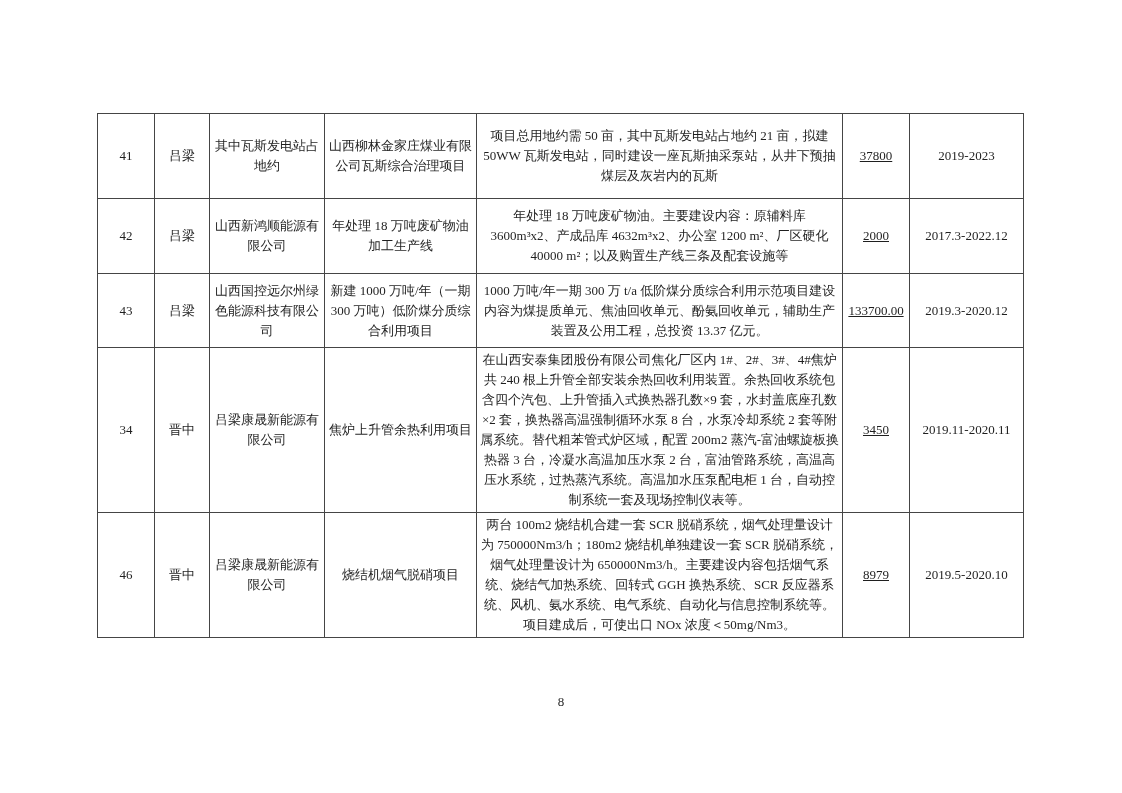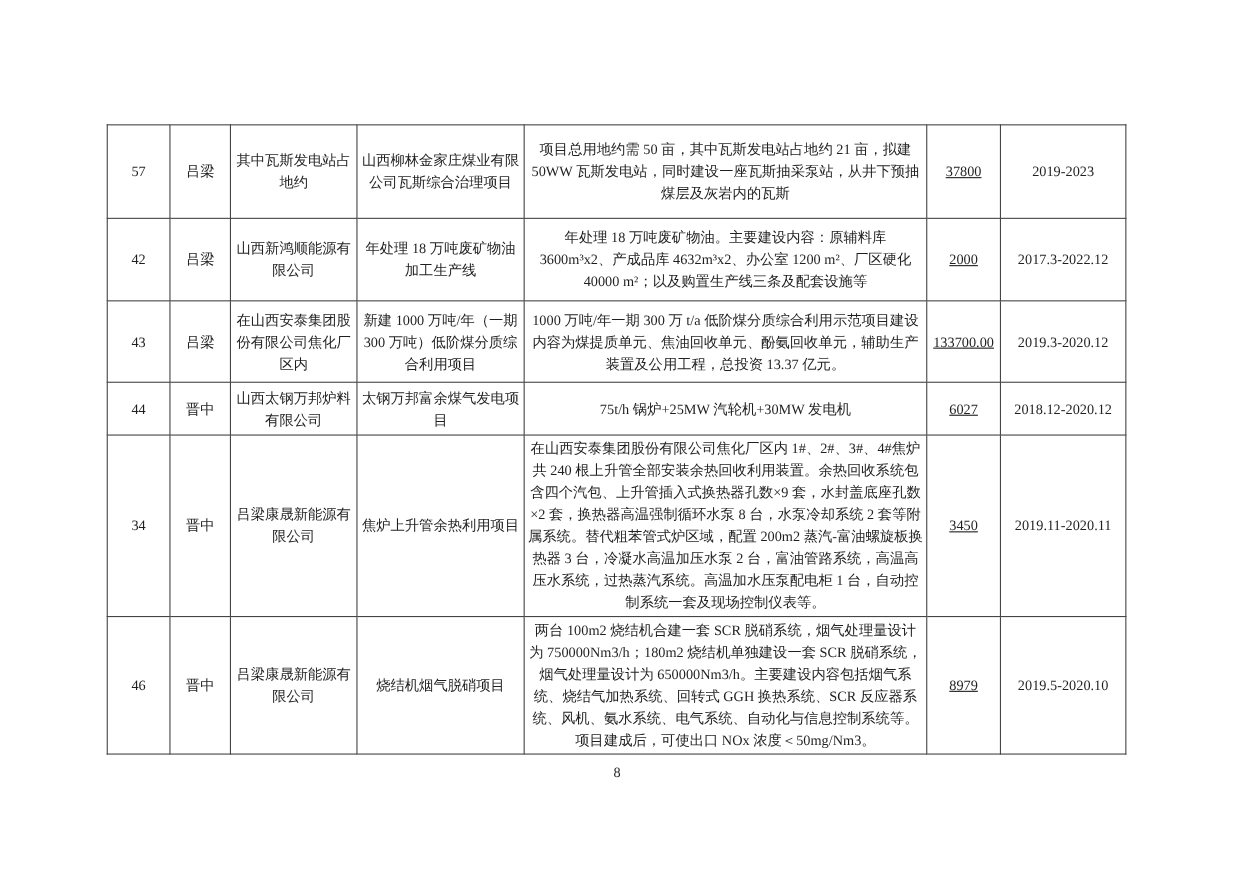--- a/index.html
+++ b/index.html
@@ -72,54 +72,45 @@
       <col style="width:57px">
       <col style="width:55px">
       <col style="width:115px">
       <col style="width:152px">
       <col style="width:366px">
       <col style="width:67px">
       <col style="width:114px">
     </colgroup>
     <tbody>
       <tr class="r41">
-        <td>57</td>
+        <td>41</td>
         <td>吕梁</td>
         <td>其中瓦斯发电站占地约</td>
         <td>山西柳林金家庄煤业有限公司瓦斯综合治理项目</td>
         <td class="cell-desc">项目总用地约需 50 亩，其中瓦斯发电站占地约 21 亩，拟建 50WW 瓦斯发电站，同时建设一座瓦斯抽采泵站，从井下预抽煤层及灰岩内的瓦斯</td>
         <td class="cell-invest">37800</td>
         <td>2019-2023</td>
       </tr>
       <tr class="r42">
         <td>42</td>
         <td>吕梁</td>
         <td>山西新鸿顺能源有限公司</td>
         <td>年处理 18 万吨废矿物油加工生产线</td>
         <td class="cell-desc">年处理 18 万吨废矿物油。主要建设内容：原辅料库 3600m³x2、产成品库 4632m³x2、办公室 1200 m²、厂区硬化 40000 m²；以及购置生产线三条及配套设施等</td>
         <td class="cell-invest">2000</td>
         <td>2017.3-2022.12</td>
       </tr>
       <tr class="r43">
         <td>43</td>
         <td>吕梁</td>
-        <td>在山西安泰集团股份有限公司焦化厂区内</td>
+        <td>山西国控远尔州绿色能源科技有限公司</td>
         <td>新建 1000 万吨/年（一期 300 万吨）低阶煤分质综合利用项目</td>
         <td class="cell-desc">1000 万吨/年一期 300 万 t/a 低阶煤分质综合利用示范项目建设内容为煤提质单元、焦油回收单元、酚氨回收单元，辅助生产装置及公用工程，总投资 13.37 亿元。</td>
         <td class="cell-invest">133700.00</td>
         <td>2019.3-2020.12</td>
-      </tr>
-      <tr class="r44">
-        <td>44</td>
-        <td>晋中</td>
-        <td>山西太钢万邦炉料有限公司</td>
-        <td>太钢万邦富余煤气发电项目</td>
-        <td class="cell-desc">75t/h 锅炉+25MW 汽轮机+30MW 发电机</td>
-        <td class="cell-invest">6027</td>
-        <td>2018.12-2020.12</td>
       </tr>
       <tr class="r45">
         <td>34</td>
         <td>晋中</td>
         <td>吕梁康晟新能源有限公司</td>
         <td>焦炉上升管余热利用项目</td>
         <td class="cell-desc">在山西安泰集团股份有限公司焦化厂区内 1#、2#、3#、4#焦炉共 240 根上升管全部安装余热回收利用装置。余热回收系统包含四个汽包、上升管插入式换热器孔数×9 套，水封盖底座孔数×2 套，换热器高温强制循环水泵 8 台，水泵冷却系统 2 套等附属系统。替代粗苯管式炉区域，配置 200m2 蒸汽-富油螺旋板换热器 3 台，冷凝水高温加压水泵 2 台，富油管路系统，高温高压水系统，过热蒸汽系统。高温加水压泵配电柜 1 台，自动控制系统一套及现场控制仪表等。</td>
         <td class="cell-invest">3450</td>
         <td>2019.11-2020.11</td>
       </tr>

